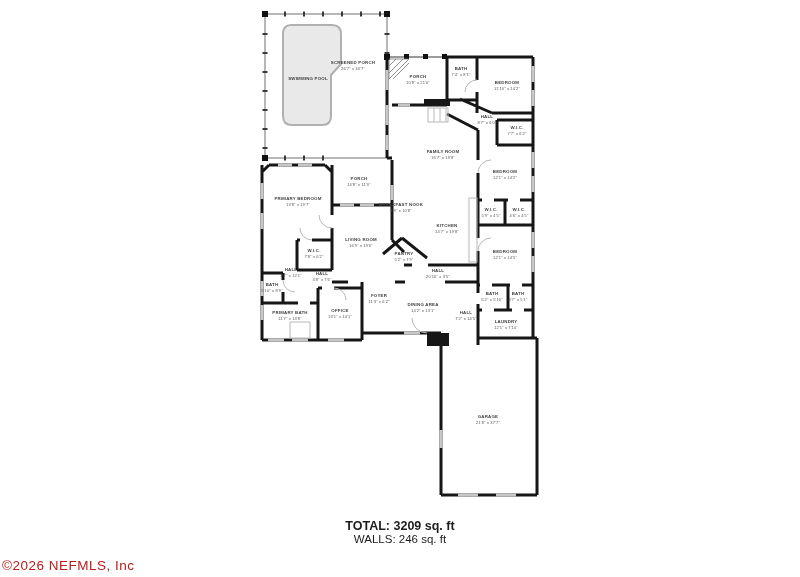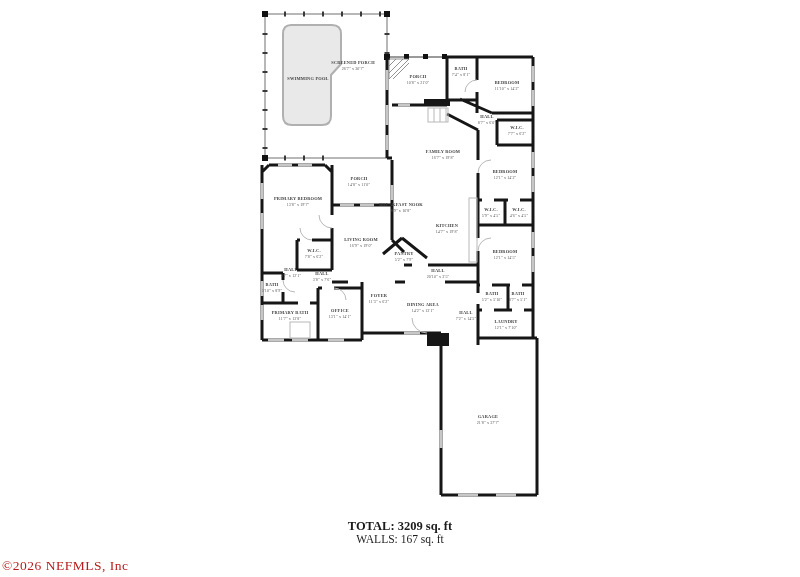--- a/index.html
+++ b/index.html
@@ -1,18 +1,18 @@
 <!DOCTYPE html>
 <html><head>
 <meta charset="utf-8">
 <style>
   html,body{margin:0;padding:0;background:#ffffff;}
   #stage{
     position:relative;width:696px;height:577px;background:#ffffff;overflow:hidden;
-    font-family:Liberation Serif, serif;
+    font-family:Liberation Sans, sans-serif;
   }
   #plan-svg{position:absolute;left:0;top:0;}
   #room-labels{position:absolute;left:0;top:0;width:800px;height:577px;pointer-events:none;}
   .room-label{
     position:absolute;transform:translate(-50%,-50%);
     text-align:center;white-space:nowrap;color:#3a3a3a;line-height:1.35;
   }
   .room-label .rname{display:block;font-size:4.4px;letter-spacing:.2px;font-weight:600;color:#3f3f3f;}
   .room-label .rdims{display:block;font-size:4px;letter-spacing:.15px;color:#555;}
   #footer{
@@ -246,17 +246,17 @@
         <span class="rdims">12'1" x 7'10"</span>
       </div>
       <div class="room-label" style="left: 488px; top: 420px;">
         <span class="rname">GARAGE</span>
         <span class="rdims">21'8" x 37'7"</span>
       </div>
     </div>
 
   <div id="footer">
     <div class="l1">TOTAL: 3209 sq. ft</div>
-    <div class="l4">WALLS: 167 sq. ft</div>
+    <div class="l4">WALLS: 246 sq. ft</div>
   </div>
 
   <div id="watermark">©2026 NEFMLS, Inc</div>
 </div>
 
 </body></html>

